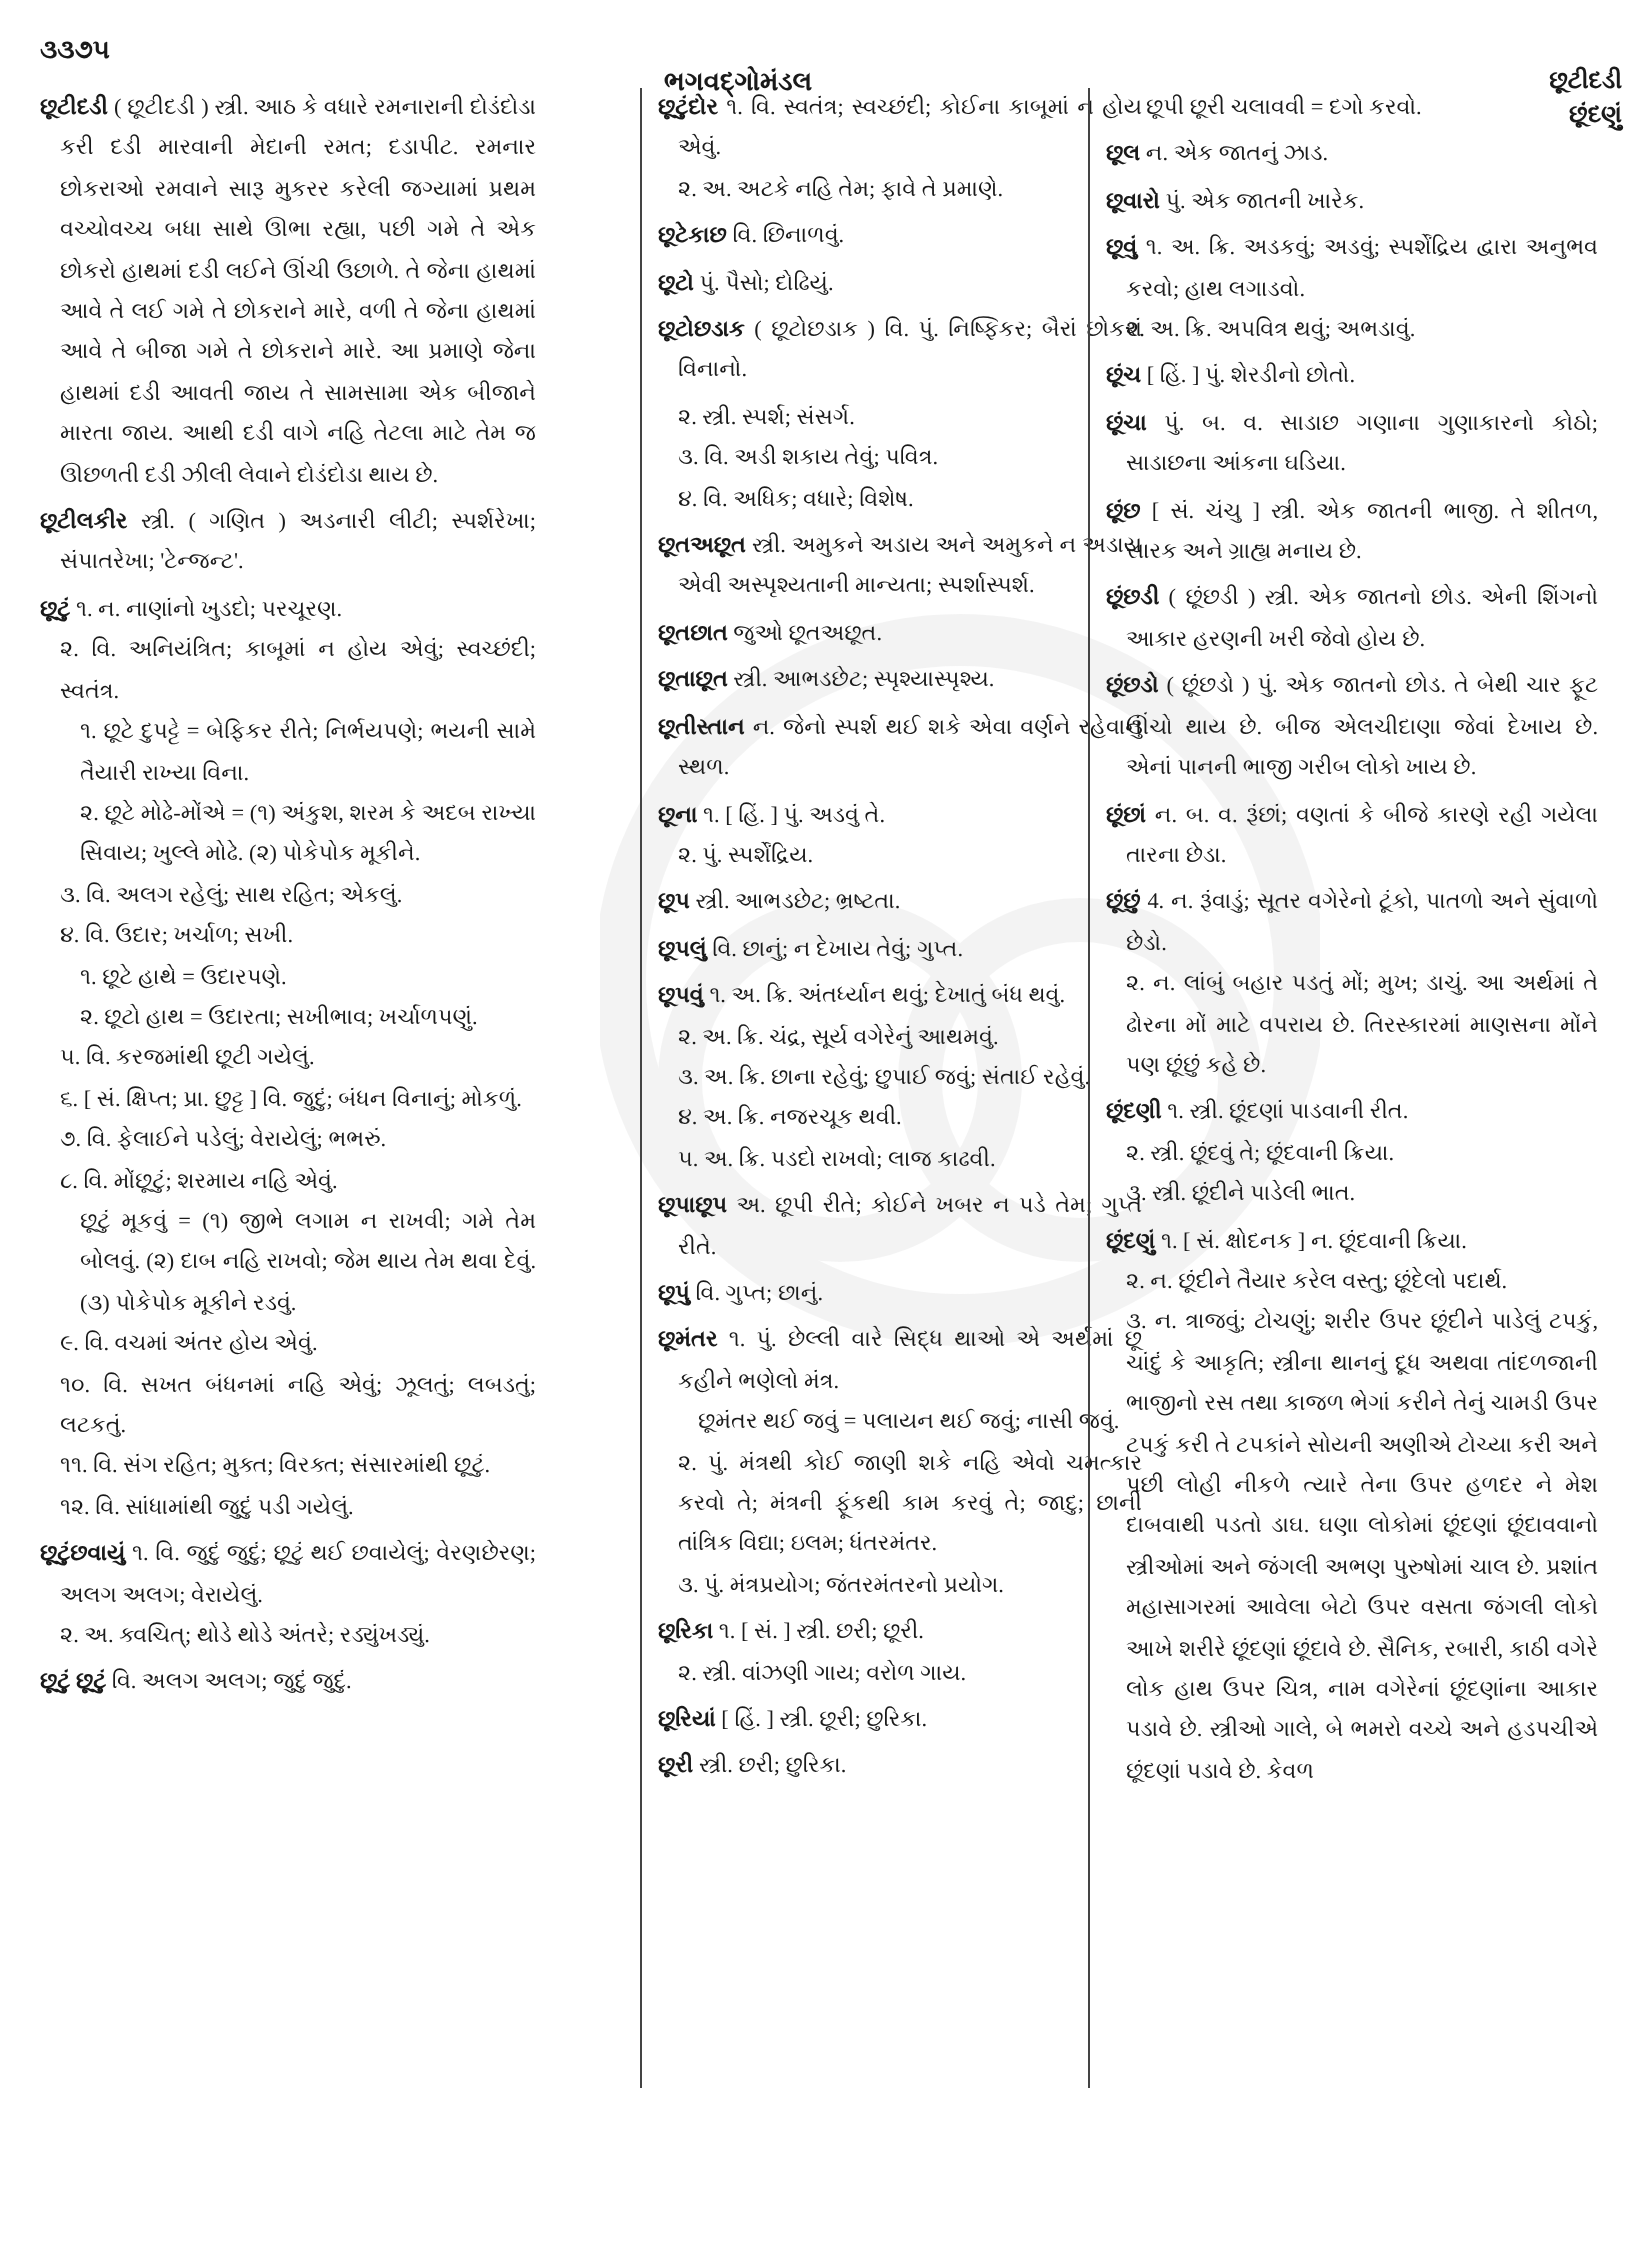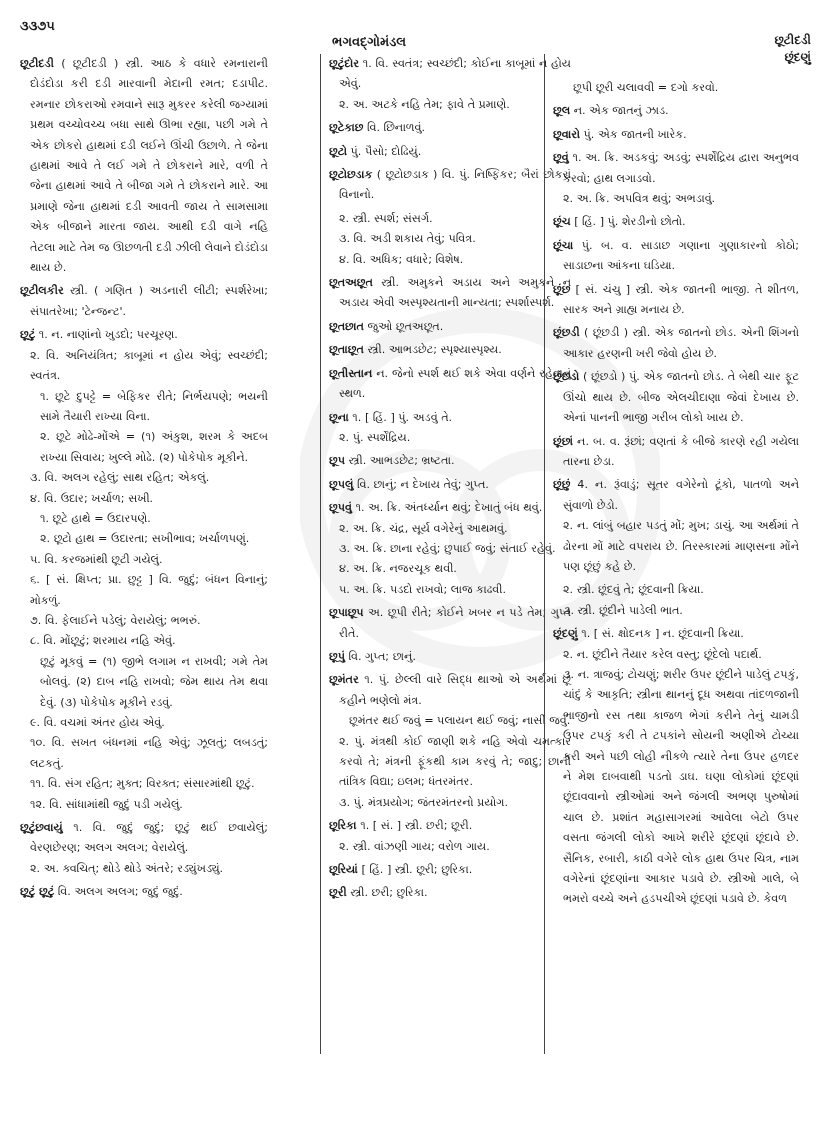--- a/index.html
+++ b/index.html
@@ -10,27 +10,27 @@
     position: relative;
   }
   .watermark {
     position: absolute; left: 300px; top: 280px; width: 360px; height: 420px;
     pointer-events: none; opacity: 0.09;
   }
   .hdr-page { position: absolute; left: 20px; top: 18px; font-size: 13px; font-weight: bold; }
   .hdr-title { position: absolute; left: 332px; top: 34px; font-size: 13px; font-weight: bold; }
   .hdr-guide { position: absolute; right: 14px; top: 32px; font-size: 12px; font-weight: bold; text-align: right; line-height: 17px; }
   .col {
-    position: absolute; top: 54px; font-size: 11.2px; line-height: 20.4px;
+    position: absolute; top: 44px; font-size: 11.2px; line-height: 20.4px; font-family: Liberation Serif, serif;
   }
   .col1 { left: 20px; width: 248px; }
   .col2 { left: 284px; width: 242px; border-left: 1.3px solid #444; padding-left: 8px; height: 1000px; margin-left: 36px; }
   .col3 { left: 544px; width: 246px; border-left: 1.3px solid #444; padding-left: 8px; height: 1000px; }
   .col2 .inner { padding-top: 0; }
-  .col3 .inner { padding-top: 0; margin-top: 24px; }
+  .col3 .inner { padding-top: 0; }
   .entry { margin-bottom: 3px; text-align: justify; }
   .entry .hw { font-weight: bold; }
   .sense { padding-left: 10px; text-indent: 0; text-align: justify; }
   .idiom { padding-left: 20px; text-align: justify; }
   .hang { padding-left: 10px; text-indent: -10px; }
 </style>
 </head>
 <body>
 
 <svg class="watermark" viewBox="0 0 360 420">
@@ -184,20 +184,21 @@
         <div class="hang"><span class="hw">છૂંછડો</span><span> ( છૂંછડો ) પું. એક જાતનો છોડ. તે બેથી ચાર ફૂટ ઊંચો થાય છે. બીજ એલચીદાણા જેવાં દેખાય છે. એનાં પાનની ભાજી ગરીબ લોકો ખાય છે.</span></div>
       </div>
       <div class="entry">
         <div class="hang"><span class="hw">છૂંછાં</span><span> ન. બ. વ. રૂંછાં; વણતાં કે બીજે કારણે રહી ગયેલા તારના છેડા.</span></div>
       </div>
       <div class="entry">
         <div class="hang"><span class="hw">છૂંછું</span><span> 4. ન. રૂંવાડું; સૂતર વગેરેનો ટૂંકો, પાતળો અને સુંવાળો છેડો.</span></div>
         <div class="sense">૨. ન. લાંબું બહાર પડતું મોં; મુખ; ડાચું. આ અર્થમાં તે ઢોરના મોં માટે વપરાય છે. તિરસ્કારમાં માણસના મોંને પણ છૂંછું કહે છે.</div>
       </div>
       <div class="entry">
+        <div class="hang"><span class="hw">છૂંદણી</span><span> ૧. સ્ત્રી. છૂંદણાં પાડવાની રીત.</span></div>
         <div class="sense">૨. સ્ત્રી. છૂંદવું તે; છૂંદવાની ક્રિયા.</div>
         <div class="sense">૩. સ્ત્રી. છૂંદીને પાડેલી ભાત.</div>
       </div>
       <div class="entry">
         <div class="hang"><span class="hw">છૂંદણું</span><span> ૧. [ સં. ક્ષોદનક ] ન. છૂંદવાની ક્રિયા.</span></div>
         <div class="sense">૨. ન. છૂંદીને તૈયાર કરેલ વસ્તુ; છૂંદેલો પદાર્થ.</div>
         <div class="sense">૩. ન. ત્રાજવું; ટોચણું; શરીર ઉપર છૂંદીને પાડેલું ટપકું, ચાંદું કે આકૃતિ; સ્ત્રીના થાનનું દૂધ અથવા તાંદળજાની ભાજીનો રસ તથા કાજળ ભેગાં કરીને તેનું ચામડી ઉપર ટપકું કરી તે ટપકાંને સોયની અણીએ ટોચ્યા કરી અને પછી લોહી નીકળે ત્યારે તેના ઉપર હળદર ને મેશ દાબવાથી પડતો ડાઘ. ઘણા લોકોમાં છૂંદણાં છૂંદાવવાનો સ્ત્રીઓમાં અને જંગલી અભણ પુરુષોમાં ચાલ છે. પ્રશાંત મહાસાગરમાં આવેલા બેટો ઉપર વસતા જંગલી લોકો આખે શરીરે છૂંદણાં છૂંદાવે છે. સૈનિક, રબારી, કાઠી વગેરે લોક હાથ ઉપર ચિત્ર, નામ વગેરેનાં છૂંદણાંના આકાર પડાવે છે. સ્ત્રીઓ ગાલે, બે ભમરો વચ્ચે અને હડપચીએ છૂંદણાં પડાવે છે. કેવળ</div>
       </div>
     </div>
   </div>

